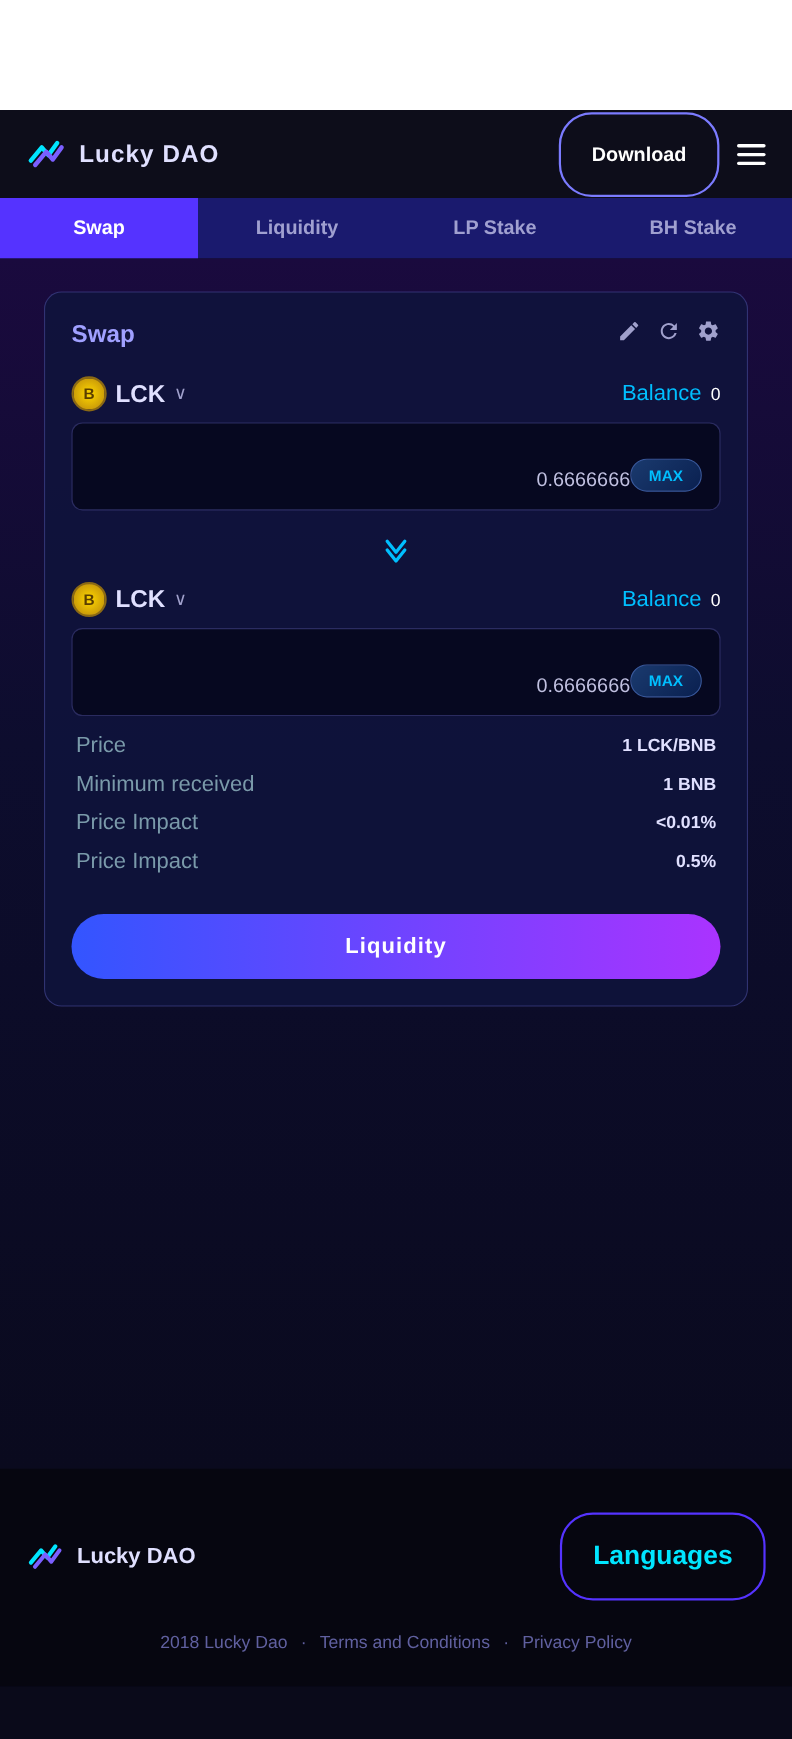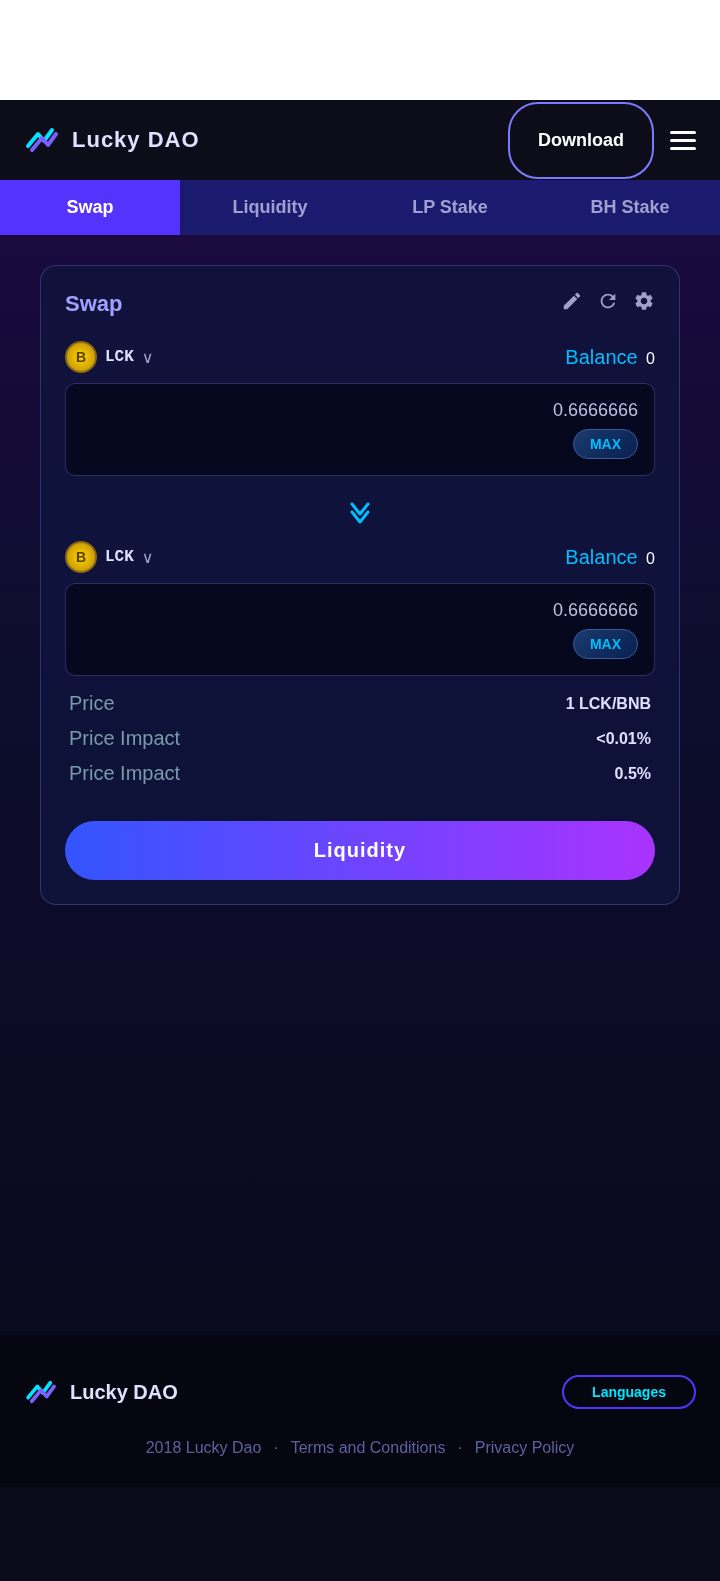--- a/index.html
+++ b/index.html
@@ -173,23 +173,22 @@
       align-items: center;
       justify-content: center;
       font-size: 14px;
       font-weight: bold;
       color: #5a3e00;
       border: 2px solid #8b6914;
     }
 
     .token-name {
       color: #e0e0ff;
-      font-size: 16px;
+      font-size: 22px;
       font-weight: 600;
-      font-family: Liberation Mono, monospace;
     }
 
     .chevron-down {
       color: #a0a0cc;
       font-size: 16px;
     }
 
     .balance-info {
       color: #00bfff;
       font-size: 20px;
@@ -204,21 +203,20 @@
     
     .input-field {
       background: rgba(5, 8, 30, 0.9);
       border: 1px solid rgba(80, 80, 160, 0.5);
       border-radius: 10px;
       padding: 16px;
       margin-bottom: 16px;
       position: relative;
       min-height: 80px;
       display: flex;
-      flex-direction: column;
       align-items: flex-end;
       justify-content: space-between;
     }
 
     .input-value {
       color: #c0c0e0;
       font-size: 18px;
       font-weight: 500;
       text-align: right;
       width: 100%;
@@ -310,23 +308,23 @@
     .footer-logo-text {
       font-size: 20px;
       font-weight: bold;
       color: #e0e0ff;
     }
 
     .languages-btn {
       background: transparent;
       border: 2px solid #5533ff;
       color: #00e5ff;
-      padding: 7px 28px;
+      padding: 24px 28px;
       border-radius: 30px;
-      font-size: 14px;
+      font-size: 24px;
       font-weight: 600;
       cursor: pointer;
     }
 
     .footer-bottom {
       display: flex;
       align-items: center;
       justify-content: center;
       gap: 12px;
       color: #6060a0;
@@ -448,20 +446,24 @@
       <div class="input-field">
         <span class="input-value">0.6666666</span>
         <button class="max-btn">MAX</button>
       </div>
 
       
       <div class="price-info">
         <div class="price-row">
           <span class="price-label">Price</span>
           <span class="price-value">1 LCK/BNB</span>
+        </div>
+        <div class="price-row">
+          <span class="price-label">Minimum received</span>
+          <span class="price-value">1 BNB</span>
         </div>
         <div class="price-row">
           <span class="price-label">Price Impact</span>
           <span class="price-value">&lt;0.01%</span>
         </div>
         <div class="price-row">
           <span class="price-label">Price Impact</span>
           <span class="price-value">0.5%</span>
         </div>
       </div>

